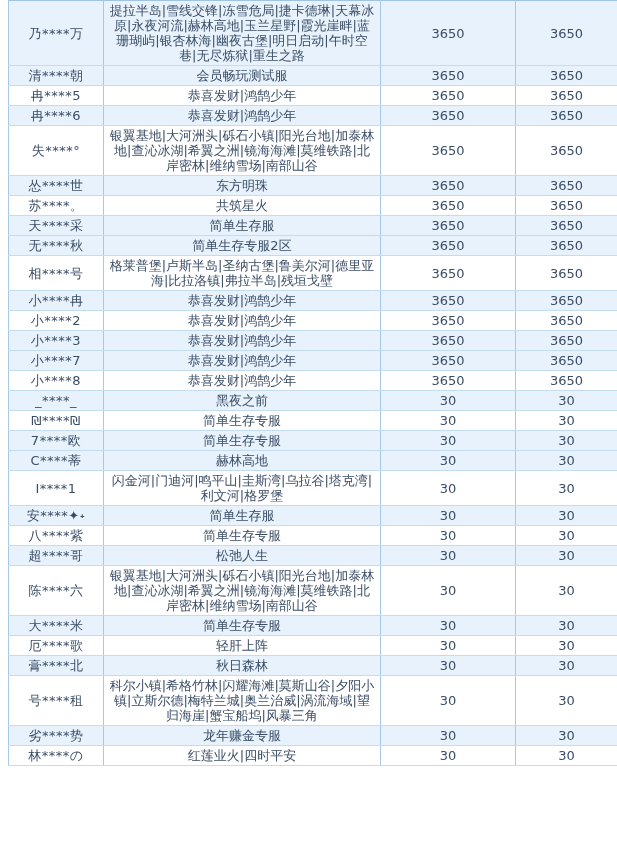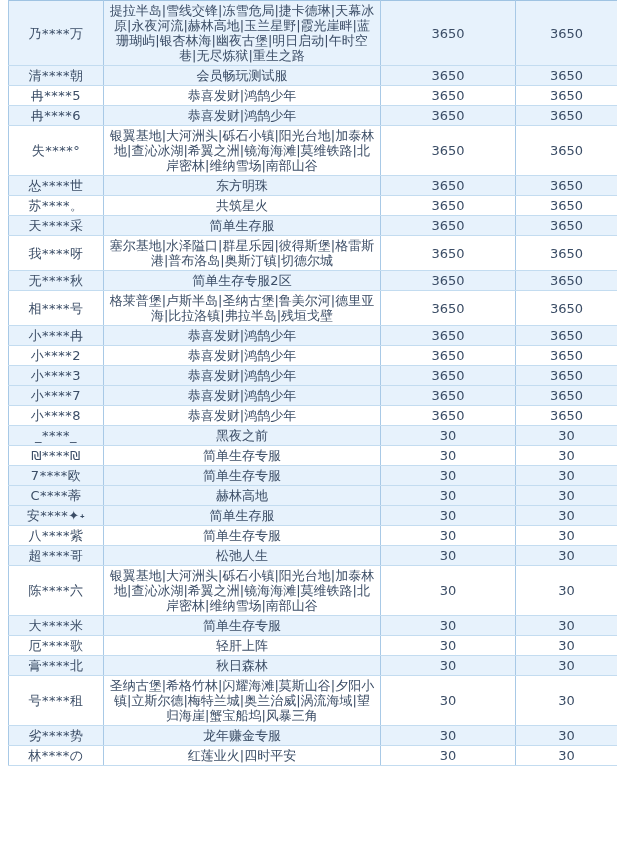--- a/index.html
+++ b/index.html
@@ -98,26 +98,20 @@
     <td class="cell-server">共筑星火</td>
     <td class="cell-val">3650</td>
     <td class="cell-val">3650</td>
   </tr>
         <tr class="row-alt">
     <td class="cell-user">天****采</td>
     <td class="cell-server">简单生存服</td>
     <td class="cell-val">3650</td>
     <td class="cell-val">3650</td>
   </tr>
-        <tr class="row-plain">
-    <td class="cell-user">我****呀</td>
-    <td class="cell-server">塞尔基地|水泽隘口|群星乐园|彼得斯堡|格雷斯港|普布洛岛|奥斯汀镇|切德尔城</td>
-    <td class="cell-val">3650</td>
-    <td class="cell-val">3650</td>
-  </tr>
         <tr class="row-alt">
     <td class="cell-user">无****秋</td>
     <td class="cell-server">简单生存专服2区</td>
     <td class="cell-val">3650</td>
     <td class="cell-val">3650</td>
   </tr>
         <tr class="row-plain">
     <td class="cell-user">相****号</td>
     <td class="cell-server">格莱普堡|卢斯半岛|圣纳古堡|鲁美尔河|德里亚海|比拉洛镇|弗拉半岛|残垣戈壁</td>
     <td class="cell-val">3650</td>
@@ -170,20 +164,26 @@
     <td class="cell-server">简单生存专服</td>
     <td class="cell-val">30</td>
     <td class="cell-val">30</td>
   </tr>
         <tr class="row-alt">
     <td class="cell-user">C****蒂</td>
     <td class="cell-server">赫林高地</td>
     <td class="cell-val">30</td>
     <td class="cell-val">30</td>
   </tr>
+        <tr class="row-plain">
+    <td class="cell-user">I****1</td>
+    <td class="cell-server">闪金河|门迪河|鸣平山|圭斯湾|乌拉谷|塔克湾|利文河|格罗堡</td>
+    <td class="cell-val">30</td>
+    <td class="cell-val">30</td>
+  </tr>
         <tr class="row-alt">
     <td class="cell-user">安****✦˖</td>
     <td class="cell-server">简单生存服</td>
     <td class="cell-val">30</td>
     <td class="cell-val">30</td>
   </tr>
         <tr class="row-plain">
     <td class="cell-user">八****紫</td>
     <td class="cell-server">简单生存专服</td>
     <td class="cell-val">30</td>
@@ -214,21 +214,21 @@
     <td class="cell-val">30</td>
   </tr>
         <tr class="row-alt">
     <td class="cell-user">膏****北</td>
     <td class="cell-server">秋日森林</td>
     <td class="cell-val">30</td>
     <td class="cell-val">30</td>
   </tr>
         <tr class="row-plain">
     <td class="cell-user">号****租</td>
-    <td class="cell-server">圣纳古堡|希格竹林|闪耀海滩|莫斯山谷|夕阳小镇|立斯尔德|梅特兰城|奥兰治威|涡流海域|望归海崖|蟹宝船坞|风暴三角</td>
+    <td class="cell-server">科尔小镇|希格竹林|闪耀海滩|莫斯山谷|夕阳小镇|立斯尔德|梅特兰城|奥兰治威|涡流海域|望归海崖|蟹宝船坞|风暴三角</td>
     <td class="cell-val">30</td>
     <td class="cell-val">30</td>
   </tr>
         <tr class="row-alt">
     <td class="cell-user">劣****势</td>
     <td class="cell-server">龙年赚金专服</td>
     <td class="cell-val">30</td>
     <td class="cell-val">30</td>
   </tr>
         <tr class="row-plain">

